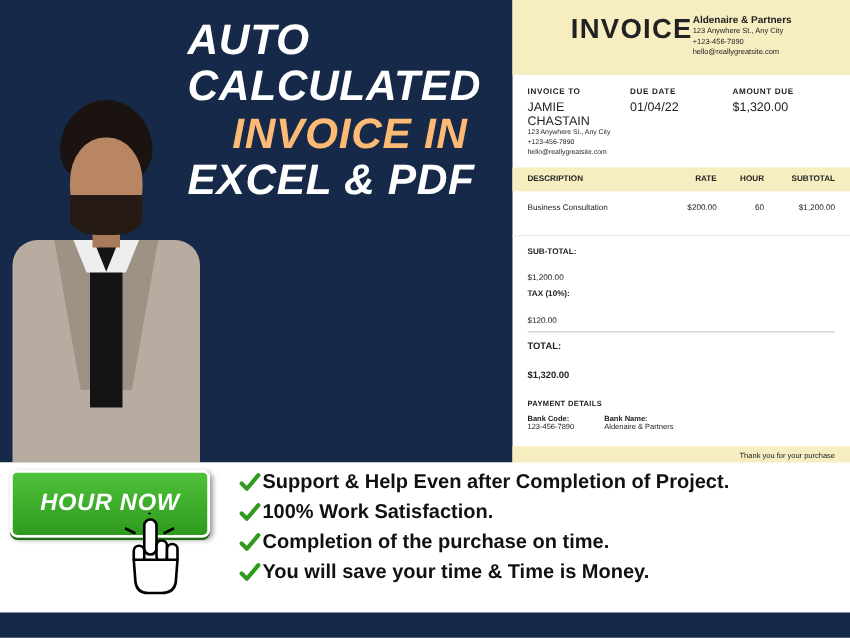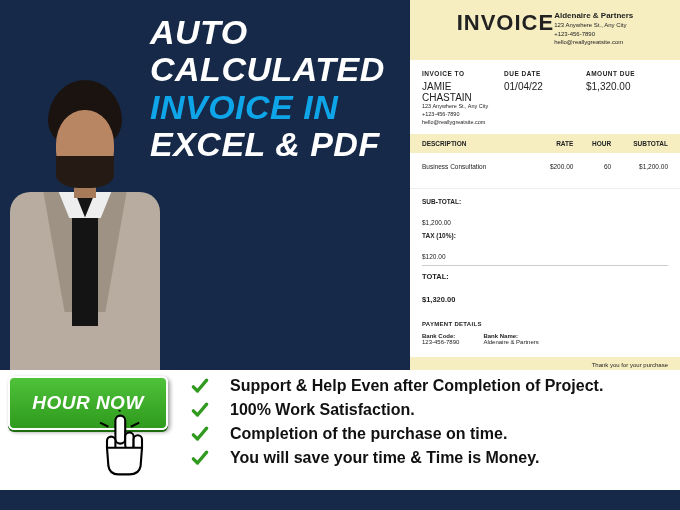--- a/index.html
+++ b/index.html
@@ -1,20 +1,20 @@
 <!DOCTYPE html>
 <html><head>
 <meta charset="utf-8">
 <style>
   * { box-sizing: border-box; margin: 0; padding: 0; }
   body { width: 680px; height: 510px; font-family: Arial, Helvetica, sans-serif; background: #fff; overflow: hidden; }
 
   .hero { position: relative; width: 676px; height: 370px; background: #162948; }
   .headline { position: absolute; left: 150px; top: 14px; width: 260px; color: #fff; font-size: 34px; font-weight: 900; font-style: italic; line-height: 1.1; letter-spacing: 0.5px; }
-  .headline .hl-yellow { color: #0ea5e9; }
+  .headline .hl-yellow { color: #fdba74; text-align: center; }
   .headline .line { display: block; }
 
   
   .person { position: absolute; left: 0; top: 80px; width: 170px; height: 290px; }
   .hair { position: absolute; left: 48px; top: 0; width: 74px; height: 68px; background: #1b1310; border-radius: 50% 50% 40% 40% / 60% 60% 40% 40%; }
   .face { position: absolute; left: 56px; top: 30px; width: 58px; height: 72px; background: #b88663; border-radius: 48% 48% 44% 44%; }
   .beard { position: absolute; left: 56px; top: 76px; width: 58px; height: 32px; background: #261a14; border-radius: 0 0 40% 40%; }
   .neck { position: absolute; left: 74px; top: 98px; width: 22px; height: 20px; background: #a77a59; }
   .jacket { position: absolute; left: 10px; top: 112px; width: 150px; height: 180px; background: #b7ac9f; border-radius: 20px 20px 0 0; }
   .lapel-l { position: absolute; left: 54px; top: 112px; width: 34px; height: 120px; background: #9e9285; transform: skewX(10deg); }
@@ -54,21 +54,21 @@
   .inv-pay-cols .p-lbl { font-weight: 700; }
   .inv-foot { background: #f6eec1; padding: 5px 12px; font-size: 6px; text-align: right; margin-top: 8px; }
 
   
   .bottom { position: relative; width: 680px; height: 120px; background: #fff; }
   .order-btn { position: absolute; left: 8px; top: 6px; width: 160px; height: 54px; background: linear-gradient(#4fc23a, #2f9a1d); border: 2px solid #fff; border-radius: 6px; box-shadow: 0 2px 0 #1d6d10, 2px 2px 4px rgba(0,0,0,0.4); color: #fff; font-weight: 900; font-size: 19px; display: flex; align-items: center; justify-content: center; font-style: italic; letter-spacing: 0.5px; }
   .hand { position: absolute; left: 86px; top: 40px; width: 70px; height: 70px; }
   .hand svg { width: 100%; height: 100%; }
 
   .features { position: absolute; left: 190px; top: 6px; width: 480px; }
-  .feat { display: flex; align-items: center; gap: 20px; margin-bottom: 4px; }
+  .feat { display: flex; align-items: center; gap: 0; margin-bottom: 4px; }
   .check { width: 20px; height: 20px; flex: none; }
   .check svg { width: 100%; height: 100%; }
   .feat-text { font-size: 16px; font-weight: 700; color: #111; }
 
   .footer-bar { position: absolute; left: 0; top: 490px; width: 680px; height: 20px; background: #162948; }
 </style>
 </head>
 <body>
 
 <div class="hero">

